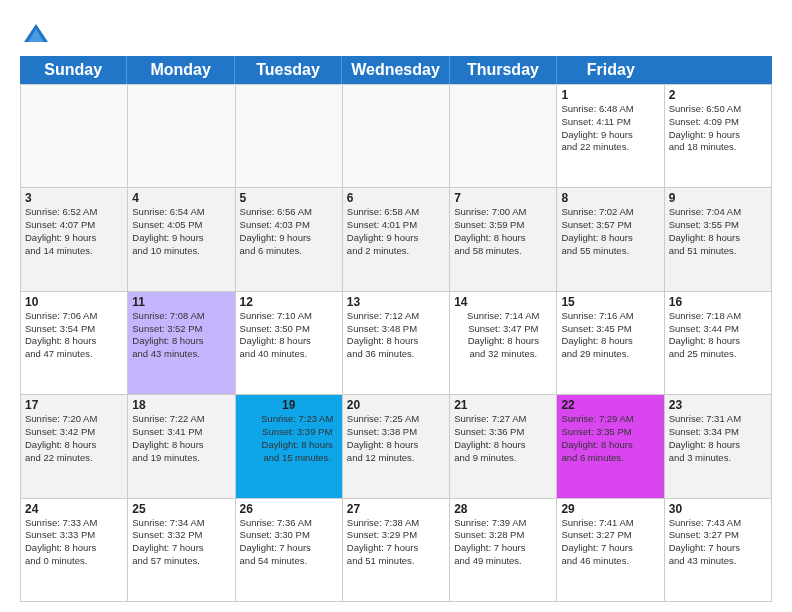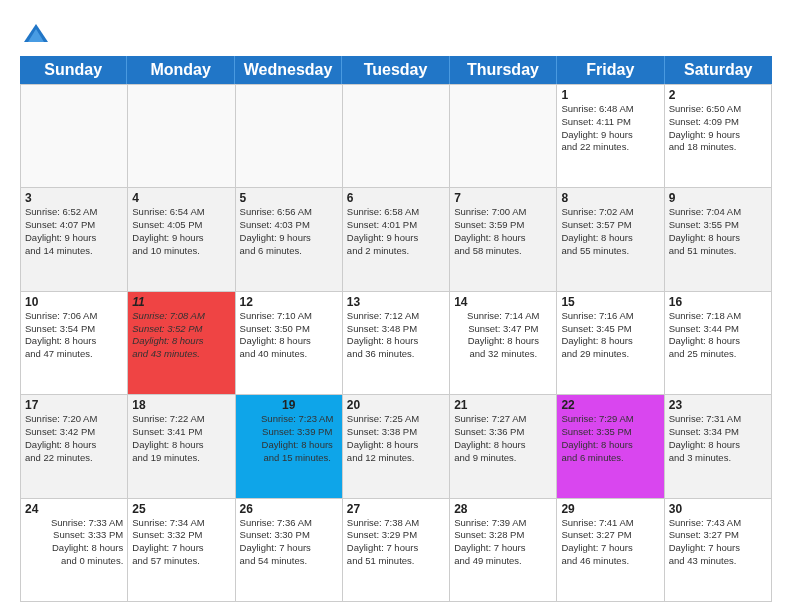--- a/index.html
+++ b/index.html
@@ -127,25 +127,24 @@
     <div class="title-block">
       <div class="month-title"></div>
       <div class="subtitle"></div>
     </div>
   </div>
 
   <div class="calendar">
     <div class="cal-header">
     <div class="cal-header-cell">Sunday</div>
         <div class="cal-header-cell">Monday</div>
+        <div class="cal-header-cell">Tuesday</div>
         <div class="cal-header-cell">Wednesday</div>
-        <div class="cal-header-cell">Tuesday</div>
         <div class="cal-header-cell">Thursday</div>
         <div class="cal-header-cell">Friday</div>
-        <div class="cal-header-cell">Saturday</div>
       </div>
     <div class="cal-body">
     <div class="cal-row">
           <div class="cal-cell empty" style="background: rgb(249, 249, 249);"></div>
           <div class="cal-cell empty" style="background: rgb(249, 249, 249);"></div>
           <div class="cal-cell empty" style="background: rgb(249, 249, 249);"></div>
           <div class="cal-cell empty" style="background: rgb(249, 249, 249);"></div>
           <div class="cal-cell empty" style="background: rgb(249, 249, 249);"></div>
           <div class="cal-cell" style="background: rgb(255, 255, 255);">
             <div class="day-num">1</div>
@@ -214,21 +213,21 @@
           </div>
         </div>
         <div class="cal-row">
           <div class="cal-cell" style="background: rgb(255, 255, 255);">
             <div class="day-num">10</div>
             <div class="day-info" style="white-space: pre-line;">Sunrise: 7:06 AM
 Sunset: 3:54 PM
 Daylight: 8 hours
 and 47 minutes.</div>
           </div>
-          <div class="cal-cell" style="background: #ef4444; font-style: italic;">
+          <div class="cal-cell" style="background: #c4b5fd;">
             <div class="day-num">11</div>
             <div class="day-info" style="white-space: pre-line;">Sunrise: 7:08 AM
 Sunset: 3:52 PM
 Daylight: 8 hours
 and 43 minutes.</div>
           </div>
           <div class="cal-cell" style="background: rgb(255, 255, 255);">
             <div class="day-num">12</div>
             <div class="day-info" style="white-space: pre-line;">Sunrise: 7:10 AM
 Sunset: 3:50 PM
@@ -311,21 +310,21 @@
             <div class="day-num">23</div>
             <div class="day-info" style="white-space: pre-line;">Sunrise: 7:31 AM
 Sunset: 3:34 PM
 Daylight: 8 hours
 and 3 minutes.</div>
           </div>
         </div>
         <div class="cal-row">
           <div class="cal-cell" style="background: rgb(255, 255, 255);">
             <div class="day-num">24</div>
-            <div class="day-info" style="white-space: pre-line; text-align: right;">Sunrise: 7:33 AM
+            <div class="day-info" style="white-space: pre-line;">Sunrise: 7:33 AM
 Sunset: 3:33 PM
 Daylight: 8 hours
 and 0 minutes.</div>
           </div>
           <div class="cal-cell" style="background: rgb(255, 255, 255);">
             <div class="day-num">25</div>
             <div class="day-info" style="white-space: pre-line;">Sunrise: 7:34 AM
 Sunset: 3:32 PM
 Daylight: 7 hours
 and 57 minutes.</div>

